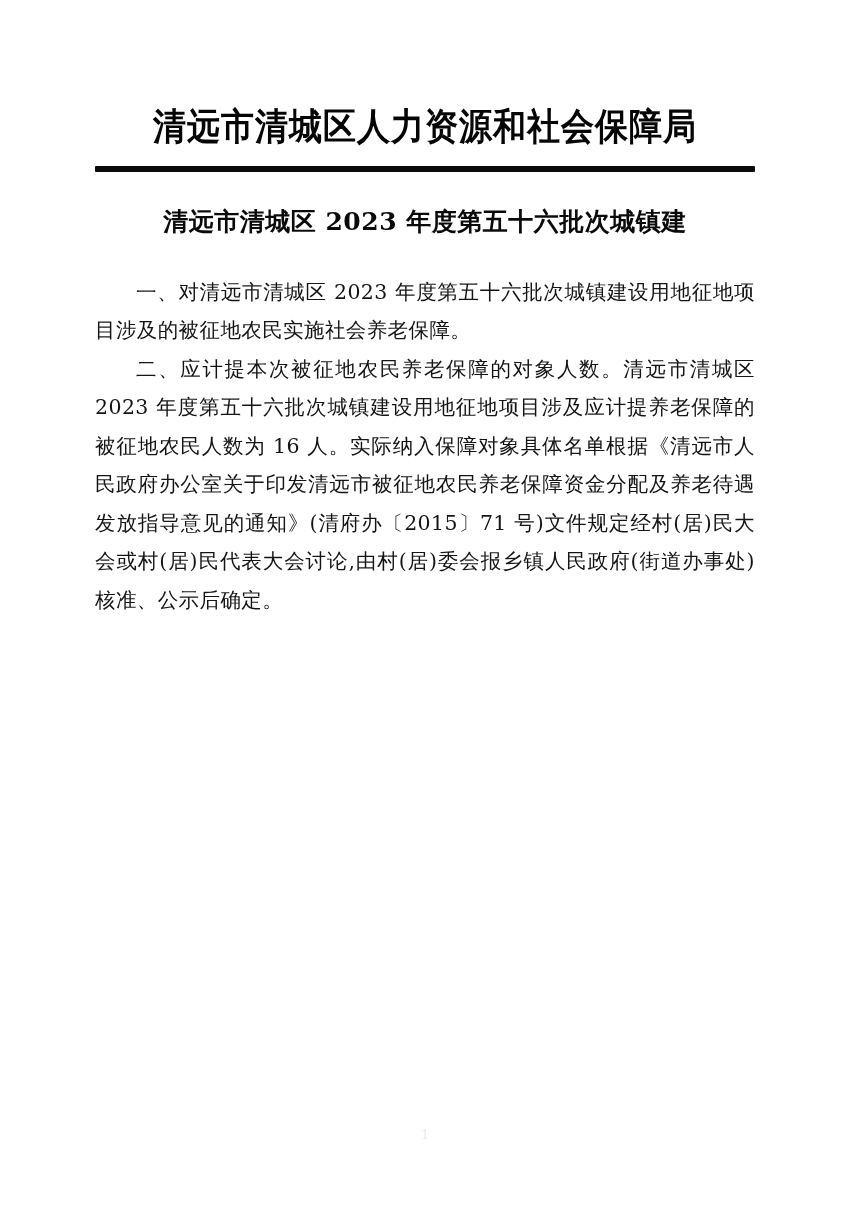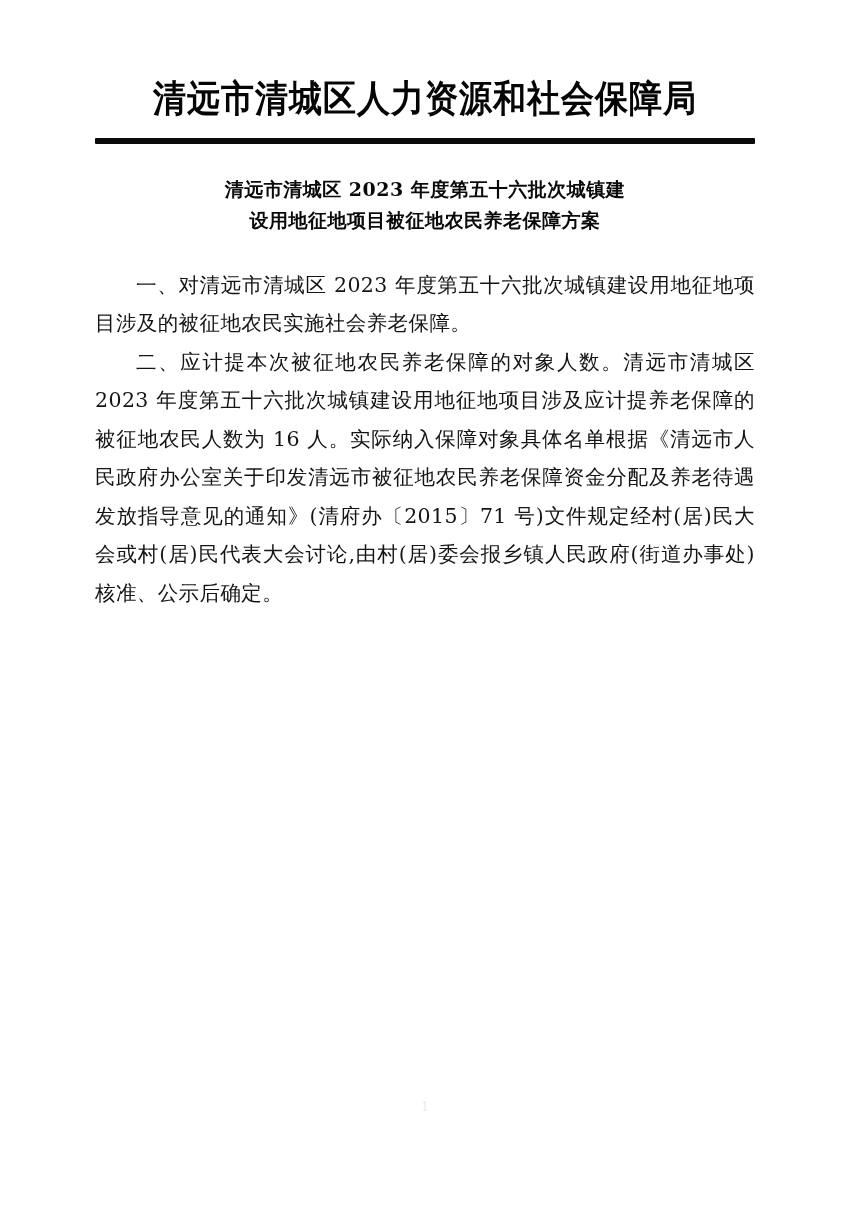--- a/index.html
+++ b/index.html
@@ -14,20 +14,21 @@
     font-family: "DejaVu Serif", "Liberation Serif", serif;
     color: #111111;
     overflow: hidden;
   }
 
   .page {
     position: absolute;
     inset: 0;
     background: #0369a1;
     padding: 0;
+    margin-top: 28px;
   }
 
   
   .page::before {
     content: "";
     position: absolute;
     inset: 0;
     background: #ffffff;
     pointer-events: none;
   }
@@ -60,21 +61,21 @@
     width: 100%;
     border-radius: 1px;
   }
 
   
   .doc-title {
     margin-top: 30px;
     text-align: center;
     font-family: "DejaVu Serif", "Liberation Serif", serif;
     font-weight: 700;
-    font-size: 19px;
+    font-size: 25px;
     line-height: 1.62;
     color: #0a0a0a;
     padding: 0 14px;
     letter-spacing: 0.5px;
   }
 
   
   .body-copy {
     margin-top: 30px;
     font-family: "DejaVu Serif", "Liberation Serif", serif;
@@ -110,21 +111,20 @@
 
 <div class="page">
   <div class="content">
 
     <div class="masthead">清远市清城区人力资源和社会保障局</div>
 
     <div class="masthead-rule"></div>
 
     <div class="doc-title">
       <div>清远市清城区 2023 年度第五十六批次城镇建</div>
-      <div>设用地征地项目被征地农民养老保障方案</div>
     </div>
 
     <div class="body-copy">
       <p class="para">一、对清远市清城区 2023 年度第五十六批次城镇建设用地征地项目涉及的被征地农民实施社会养老保障。</p>
       <p class="para">二、应计提本次被征地农民养老保障的对象人数。清远市清城区 2023 年度第五十六批次城镇建设用地征地项目涉及应计提养老保障的被征地农民人数为 16 人。实际纳入保障对象具体名单根据《清远市人民政府办公室关于印发清远市被征地农民养老保障资金分配及养老待遇发放指导意见的通知》(清府办〔2015〕71 号)文件规定经村(居)民大会或村(居)民代表大会讨论,由村(居)委会报乡镇人民政府(街道办事处)核准、公示后确定。</p>
     </div>
 
   </div>
 
   <div class="page-number">1</div>

